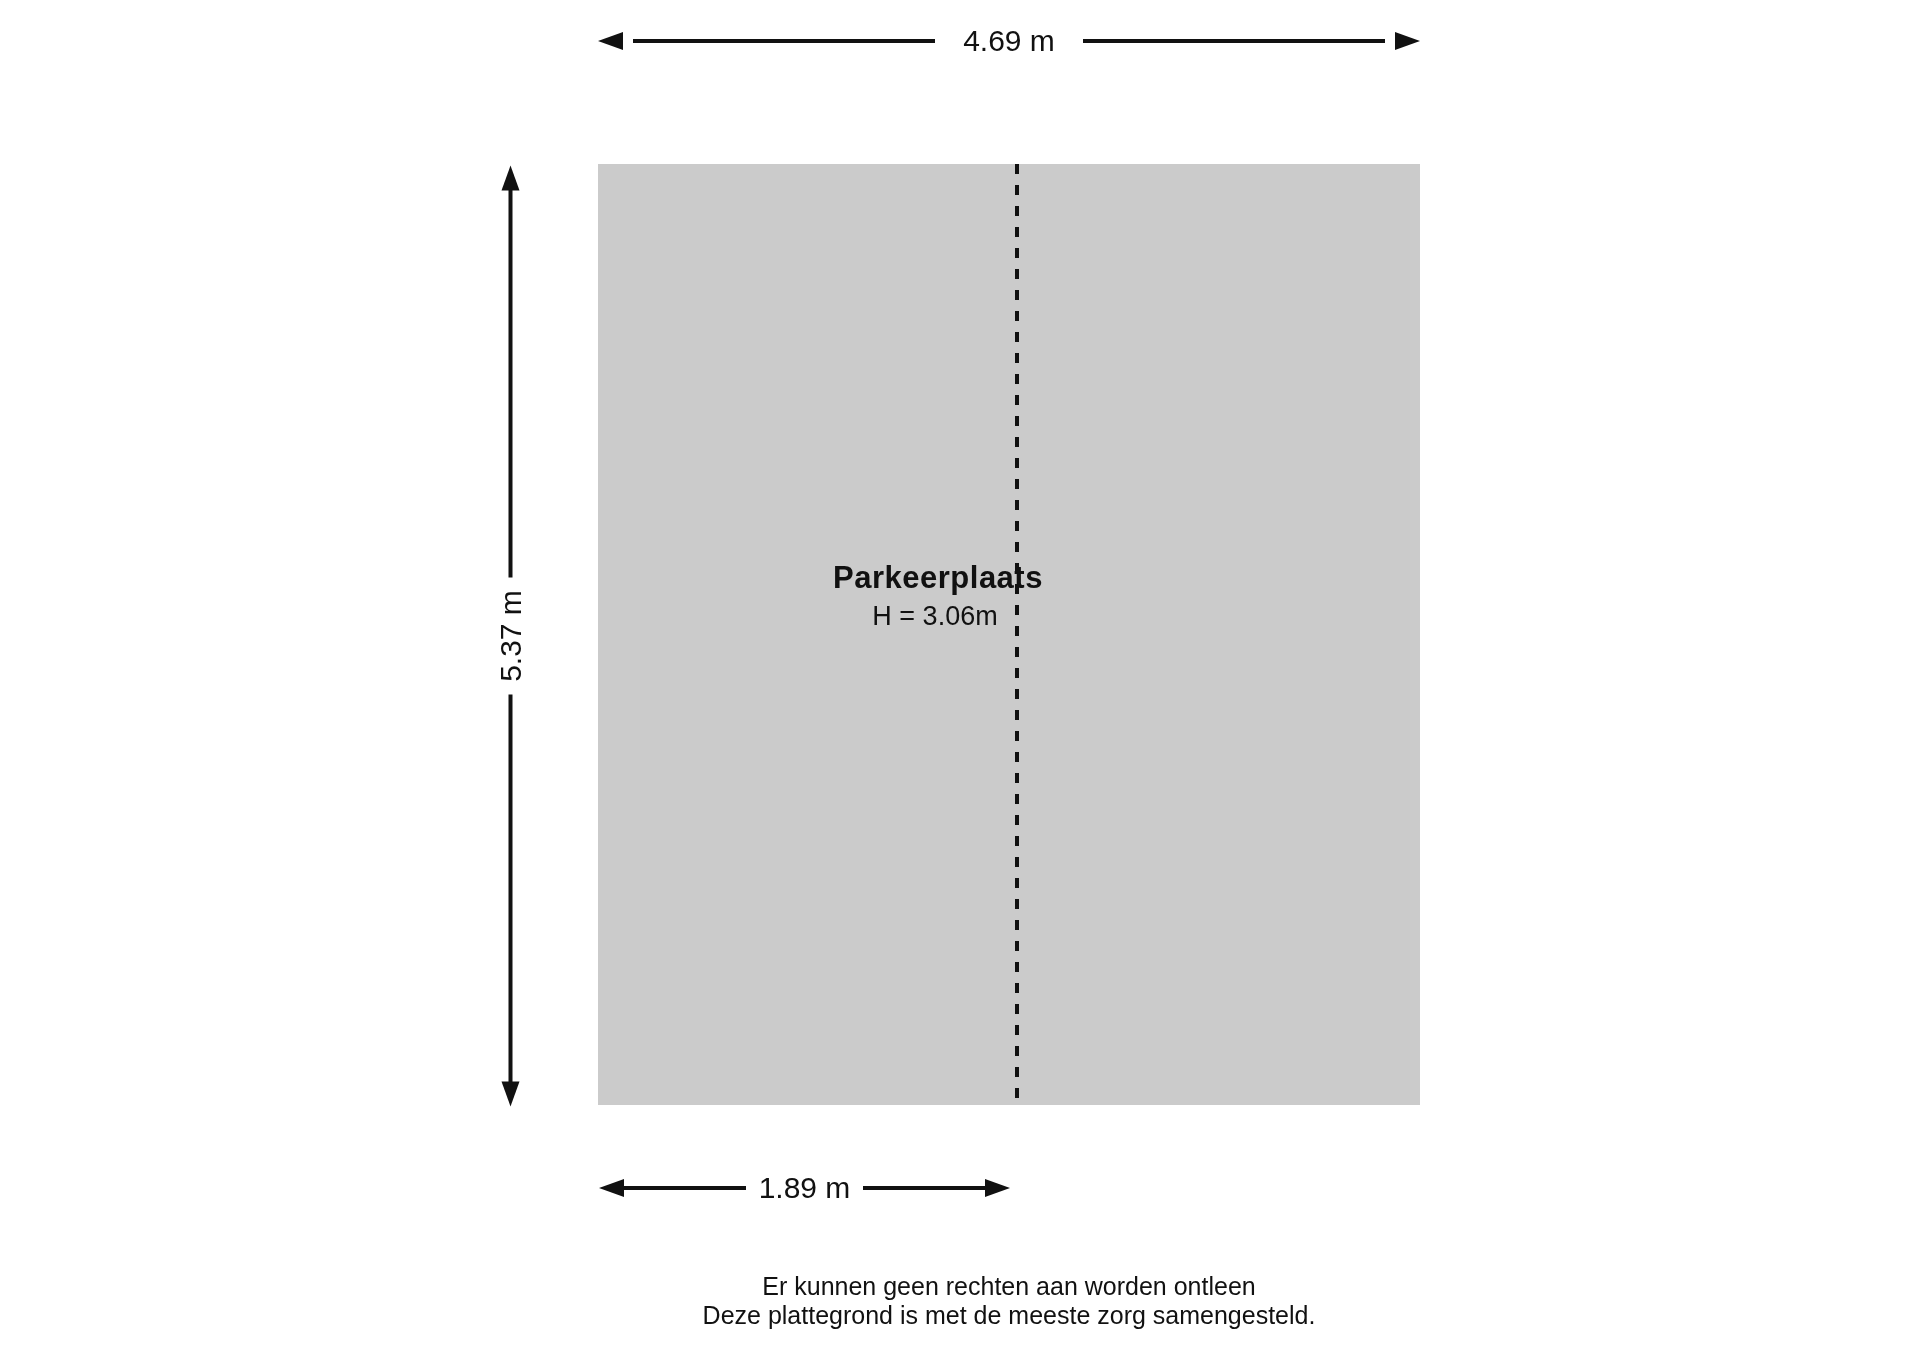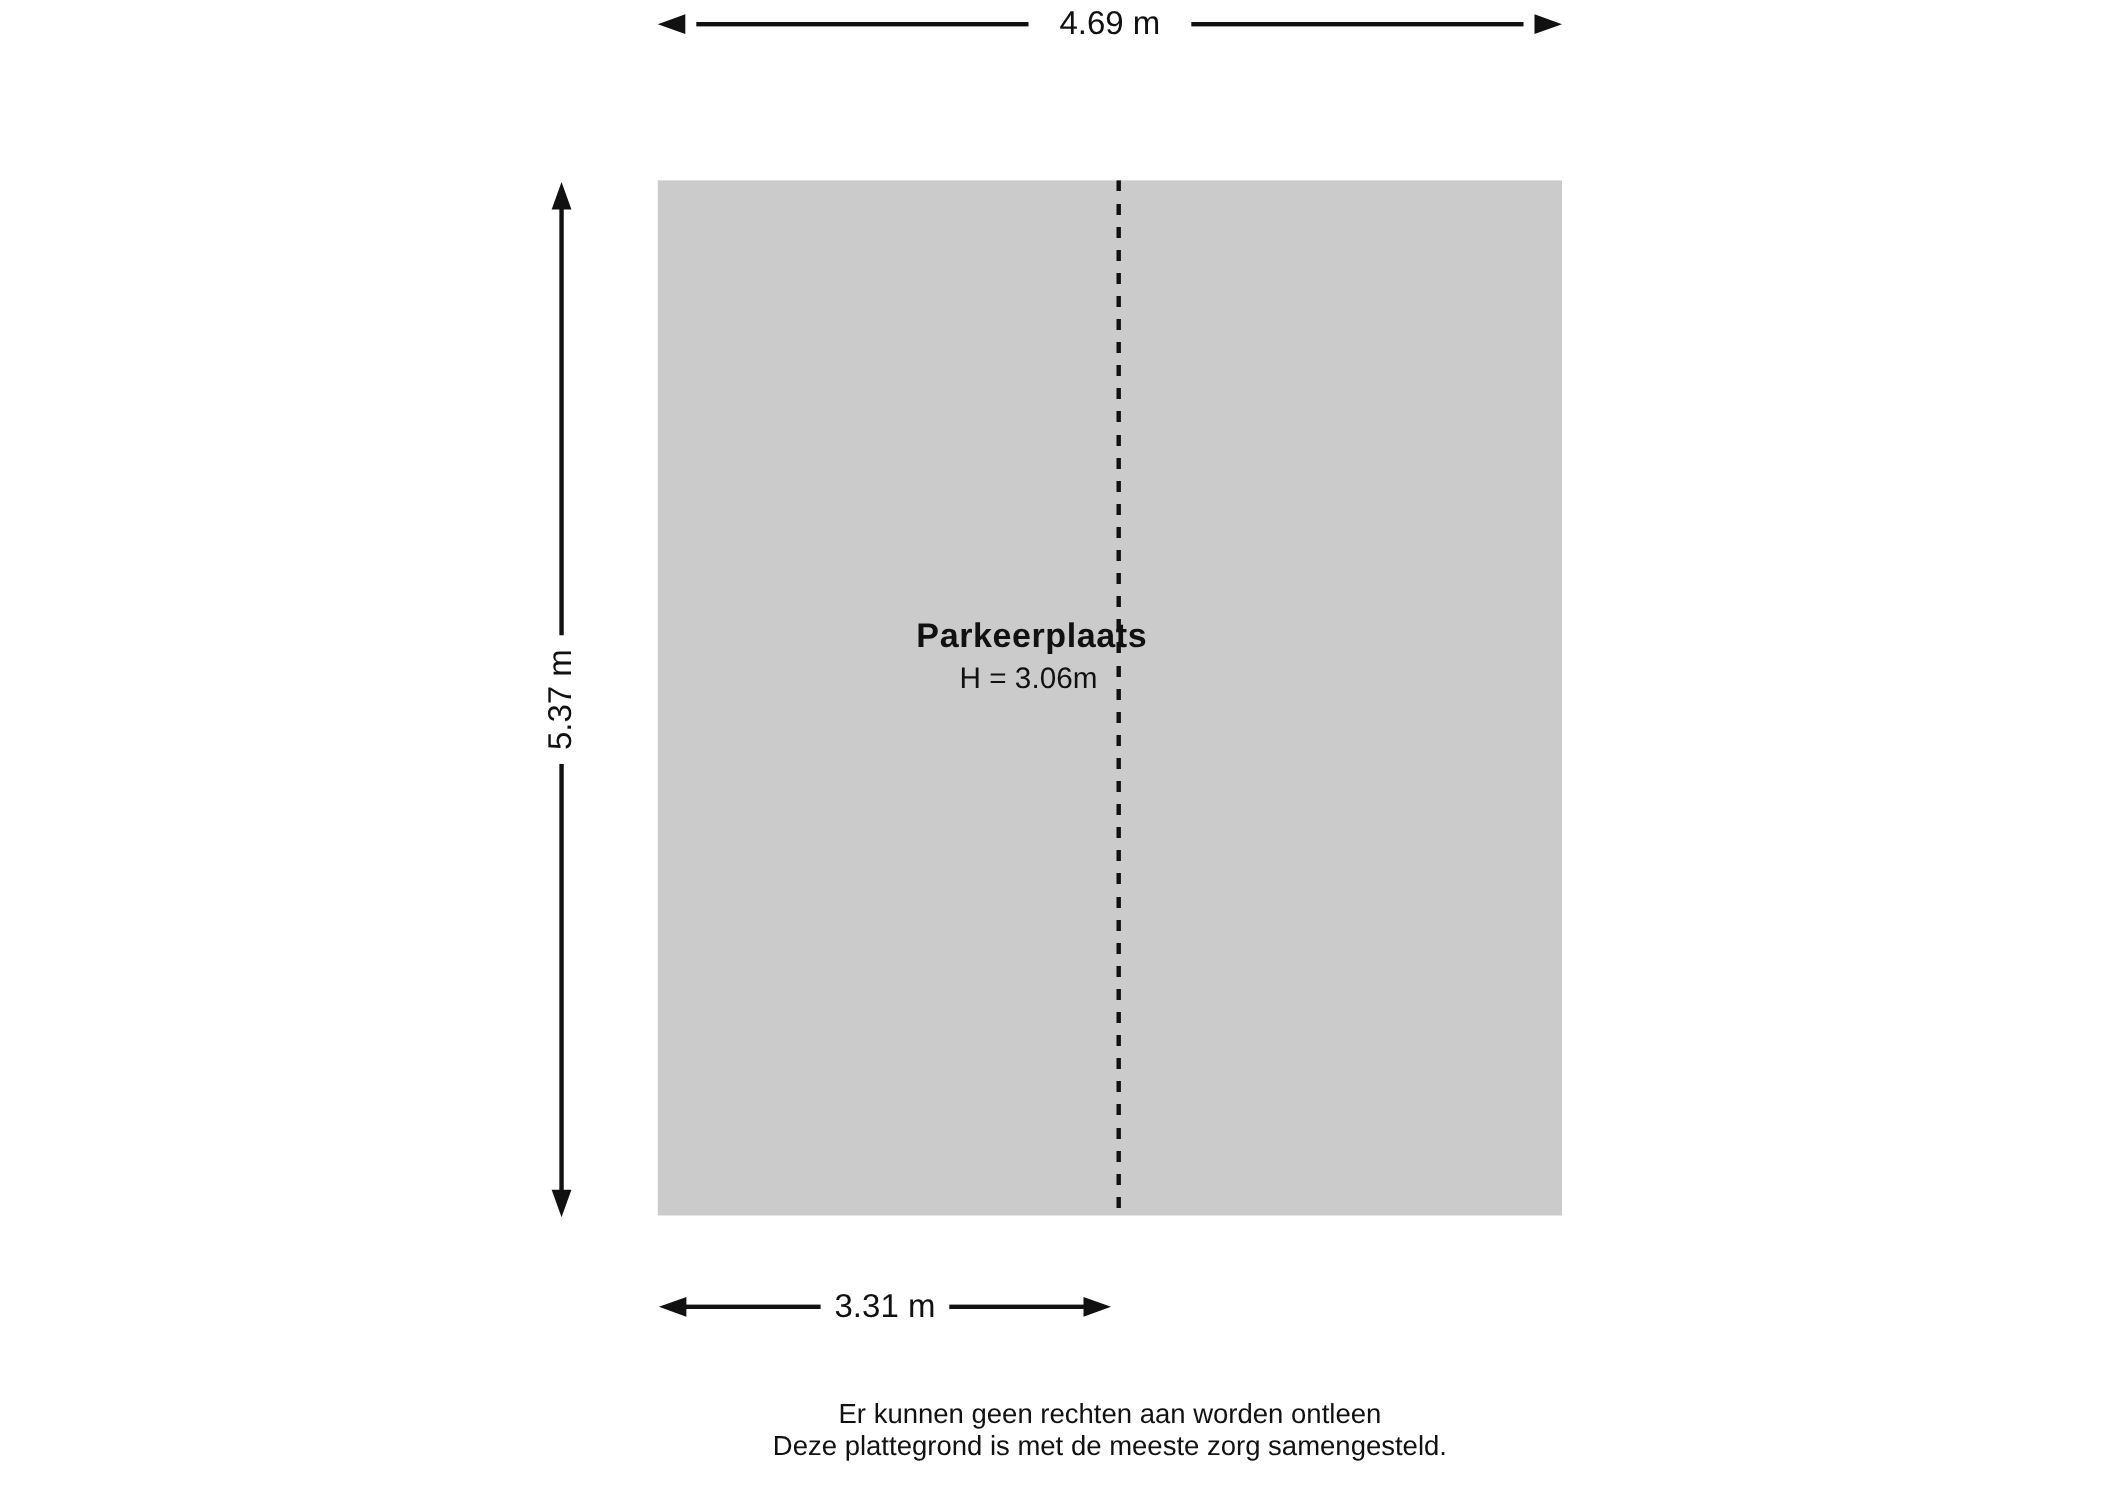--- a/index.html
+++ b/index.html
@@ -59,21 +59,21 @@
     white-space: nowrap;
   }
 
   
   .dim {
     position: absolute;
     display: flex;
     align-items: center;
     height: 36px;
   }
-  .dim-top    { left: 598px; top: 4px;   width: 822px; gap: 15px; }
+  .dim-top    { left: 598px; top: 23px;   width: 822px; gap: 15px; }
   .dim-bottom { left: 599px; top: 1170px; width: 411px; }
   .dim-left   { left: 40px;  top: 618px;  width: 941px; transform: rotate(-90deg); }
 
   .seg {
     flex: 1;
     height: 4px;
     background: #111111;
   }
   .dim-label {
     padding: 0 13px;
@@ -129,21 +129,21 @@
   <div class="room">
     <div class="divider"></div>
   </div>
 
   <div class="room-label">Parkeerplaats</div>
   <div class="room-height">H = 3.06m</div>
 
   <div class="dim dim-bottom">
     <span class="ah ah-left"></span>
     <span class="seg"></span>
-    <span class="dim-label">3.31 m</span>
+    <span class="dim-label">1.89 m</span>
     <span class="seg"></span>
     <span class="ah ah-right"></span>
   </div>
 
   <div class="disclaimer">
     <div>Er kunnen geen rechten aan worden ontleen</div>
     <div>Deze plattegrond is met de meeste zorg samengesteld.</div>
   </div>
 
 </div>

